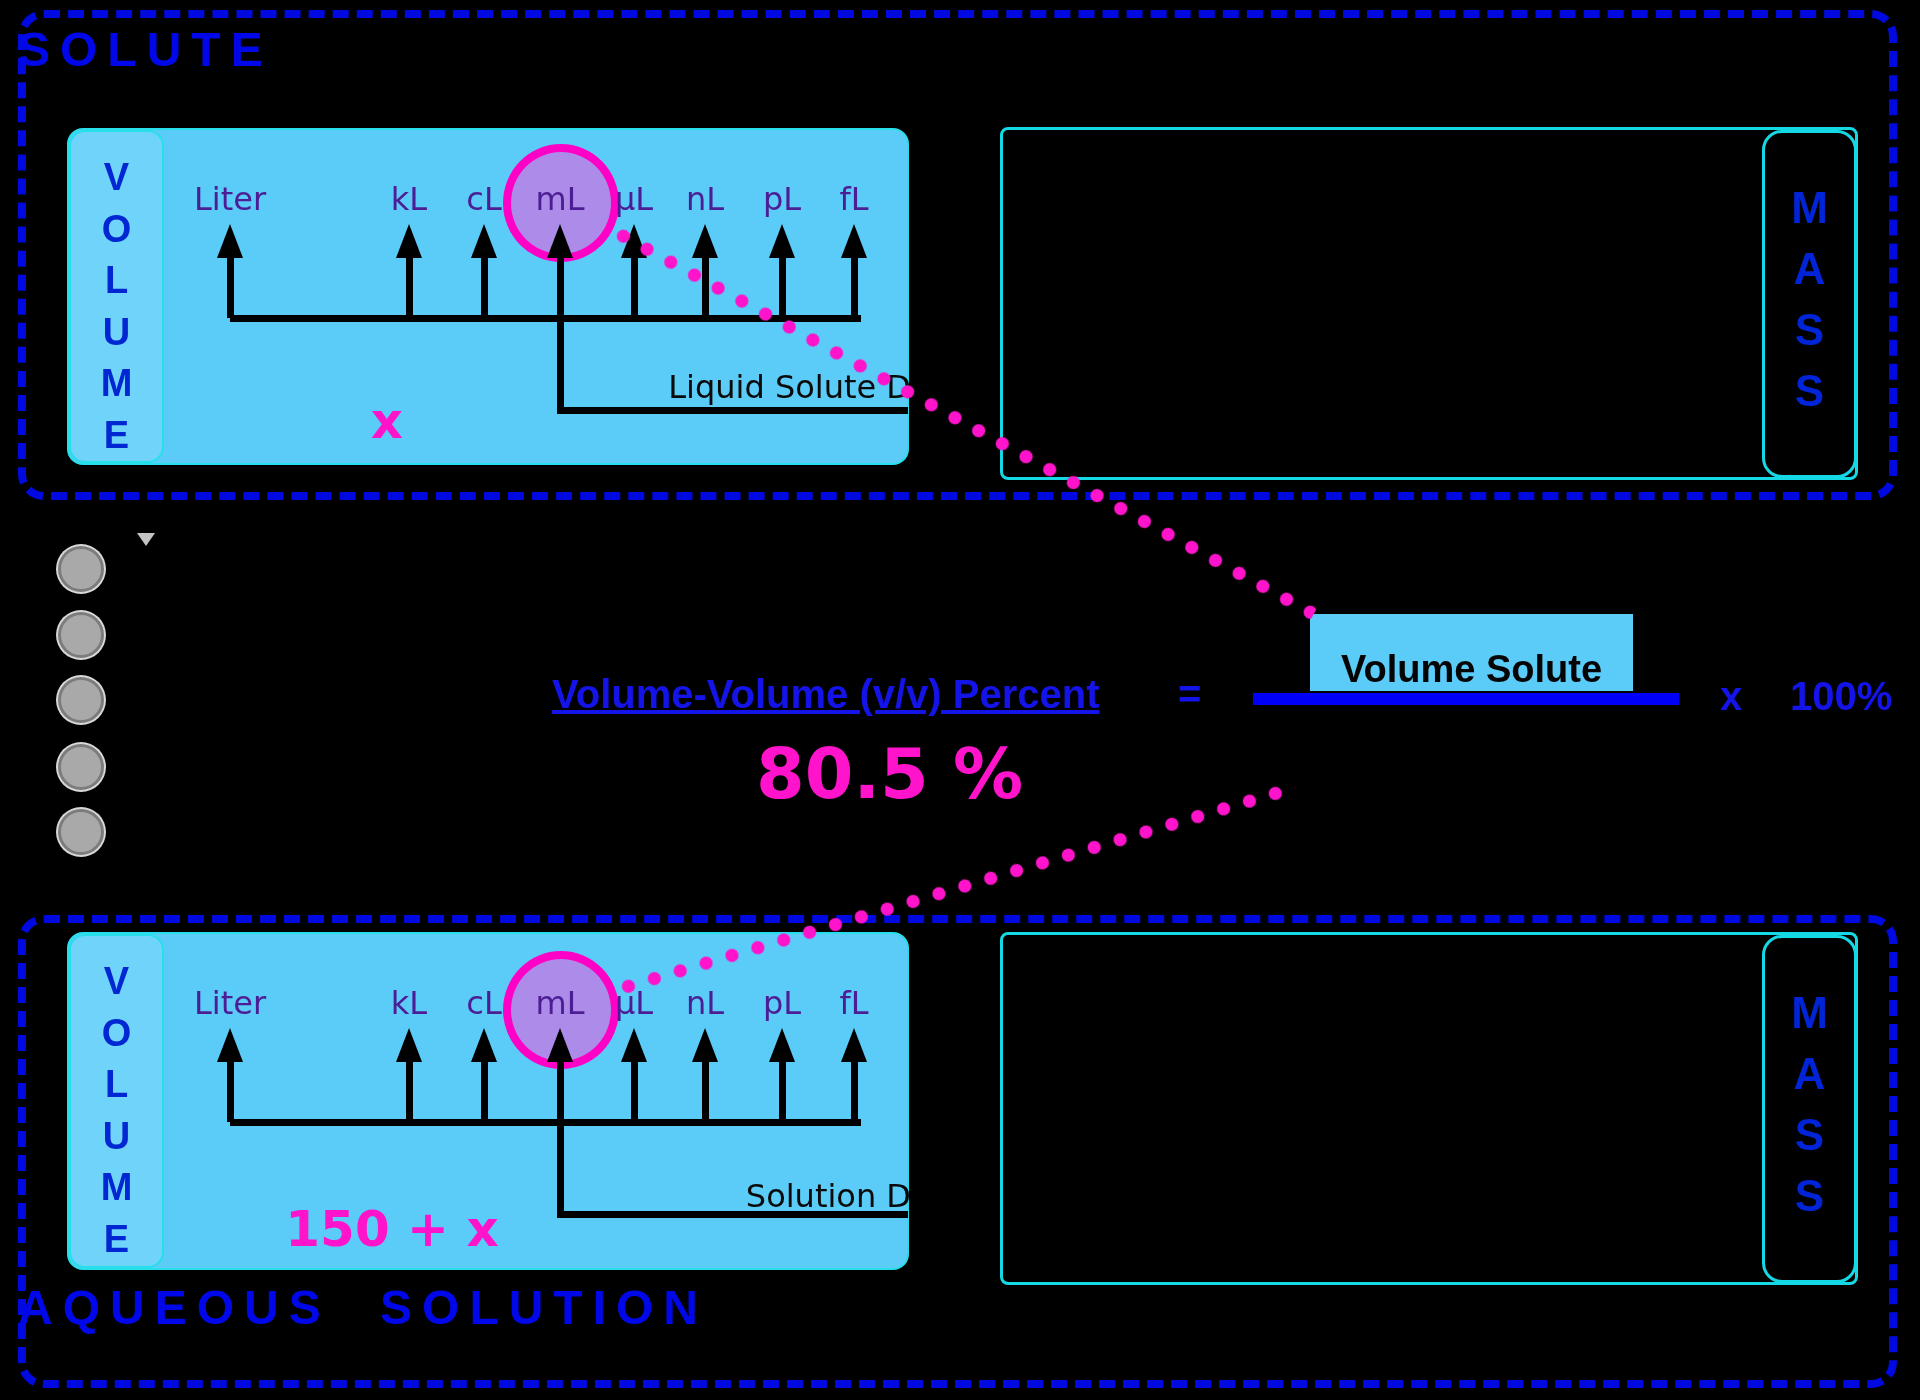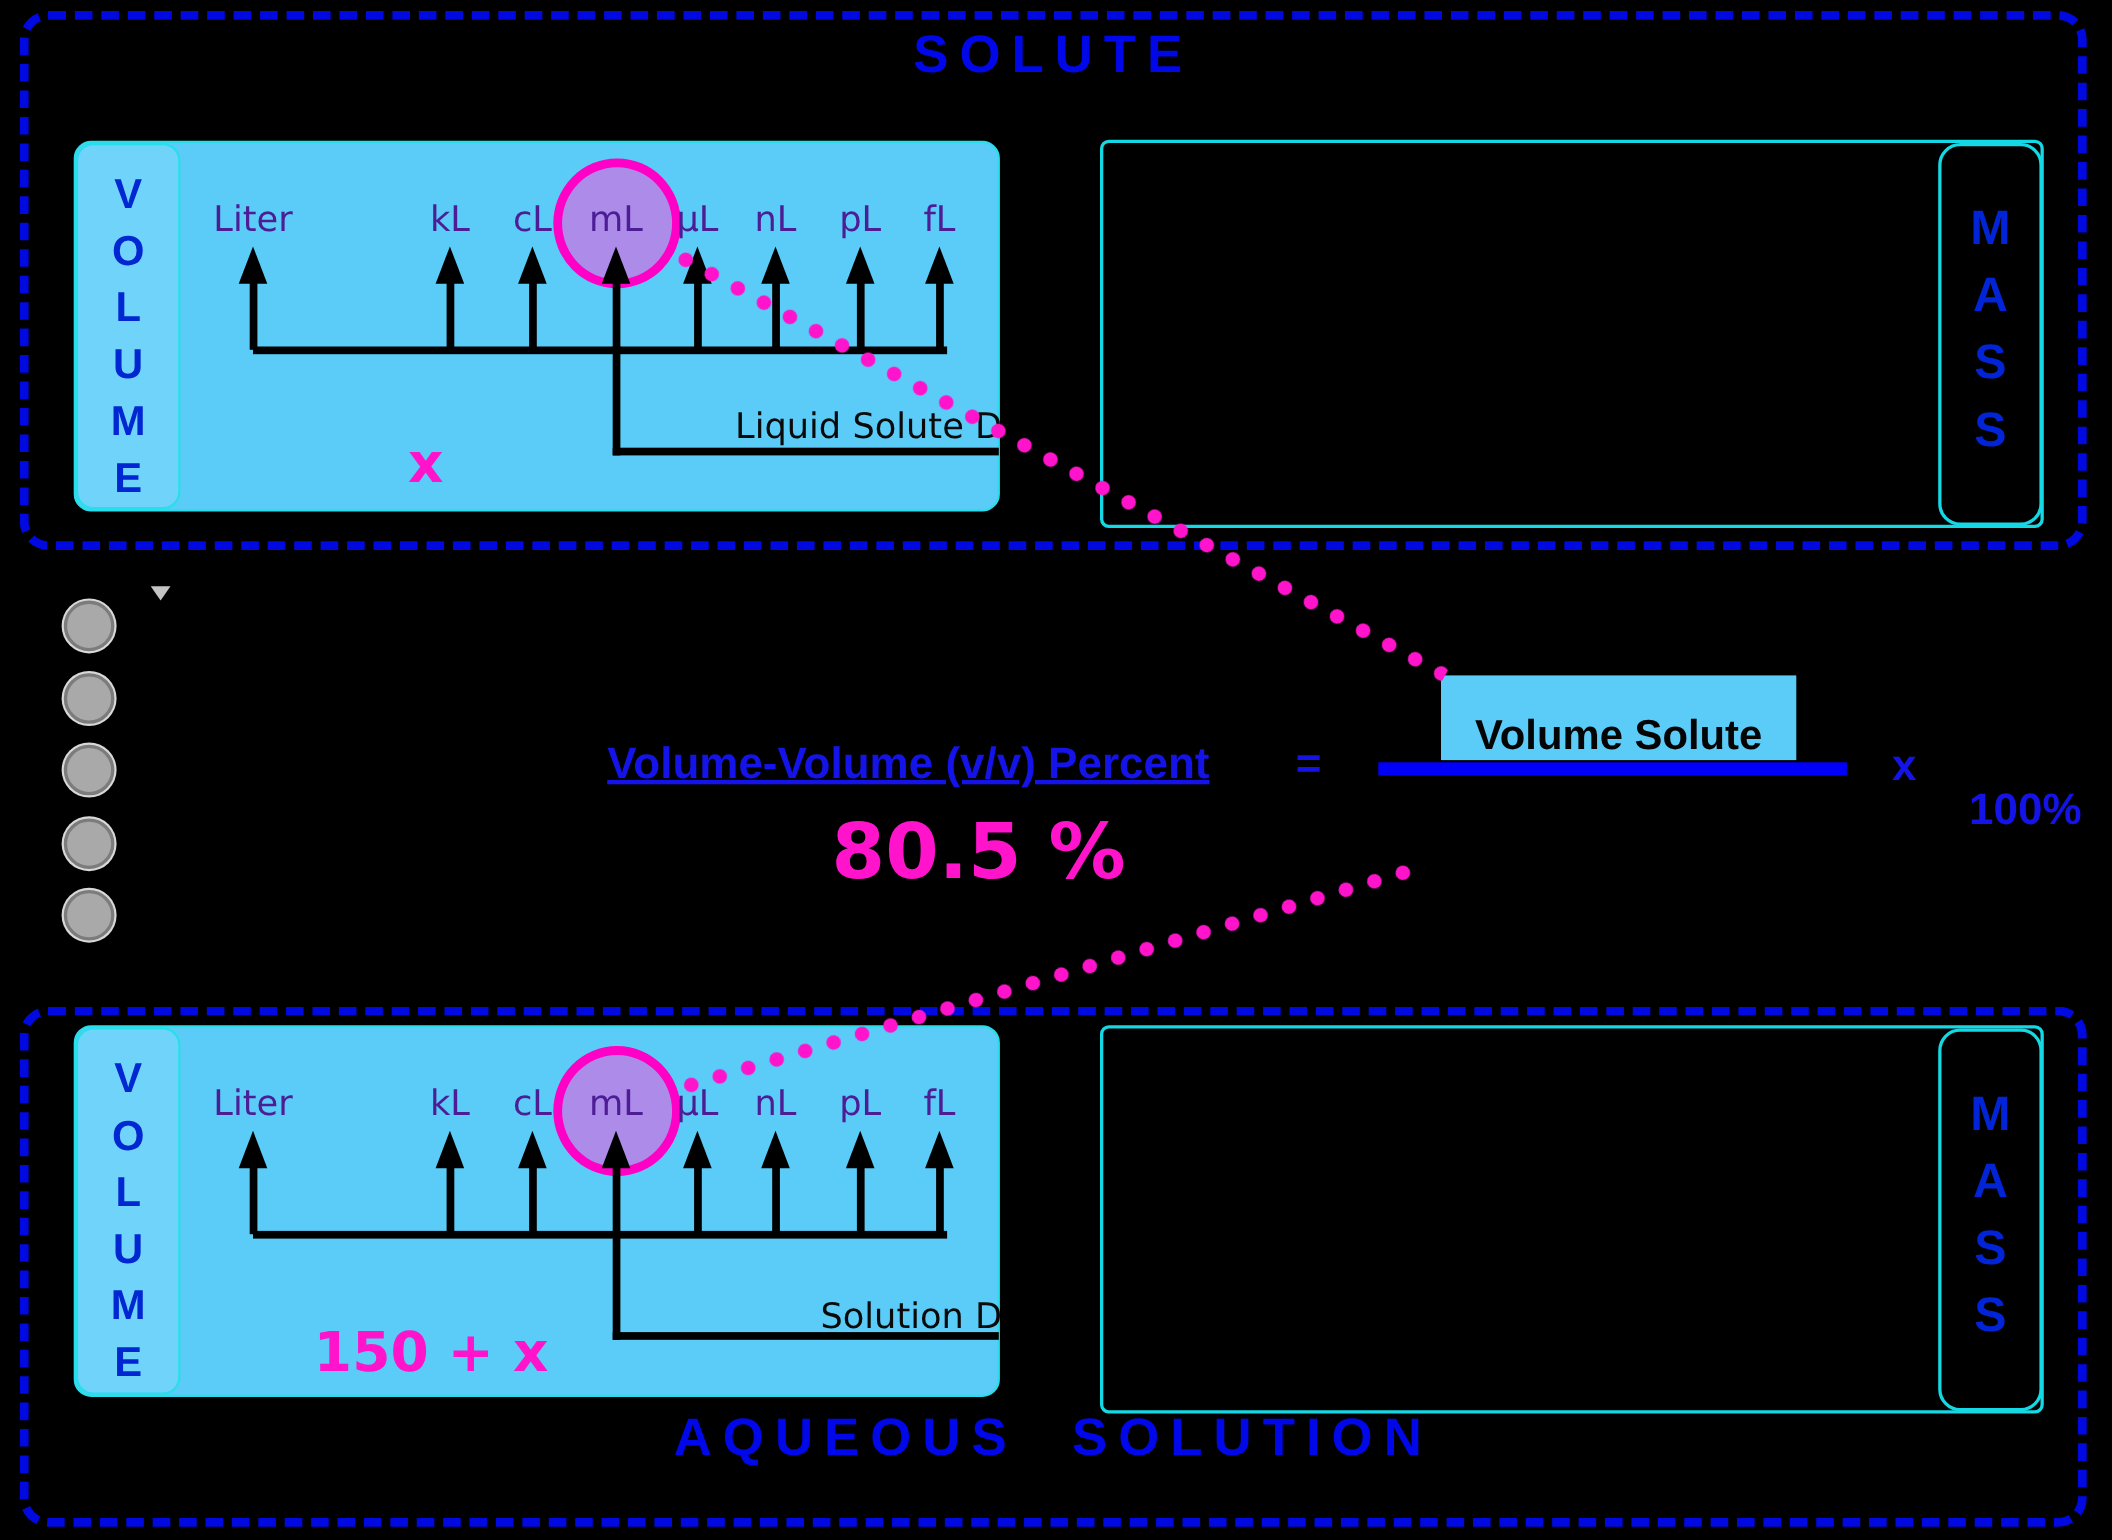--- a/index.html
+++ b/index.html
@@ -2,21 +2,21 @@
 <html><head>
 <meta charset="utf-8">
 <style>
   html,body { margin:0; padding:0; background:#000; }
   #screen {
     position:relative; width:1920px; height:1400px; background:#000;
     font-family:"Liberation Sans", sans-serif; overflow:hidden;
   }
   .dashed-box { position:absolute; border:8px dashed #0009E0; border-radius:26px; box-sizing:border-box; }
   .section-title {
-    position:absolute; text-align:center; font-weight:bold; font-size:48px;
+    position:absolute; text-align:left; font-weight:bold; font-size:48px;
     color:#0008EA; letter-spacing:10px; white-space:nowrap;
   }
   .blue-panel {
     position:absolute; background:#5BCBF7; border:2px solid #27DFEA;
     border-radius:16px; box-sizing:border-box;
   }
   .volume-strip {
     position:absolute; left:0; top:0; width:95px; height:100%;
     background:#70D3F9; border:2px solid #27DFEA; border-radius:16px;
     box-sizing:border-box;
@@ -177,21 +177,21 @@
 
   <div class="formula-label" style="left:552px; top:672px;text-decoration:underline;">Volume-Volume (v/v) Percent</div>
   <div class="formula-label" style="left:1178px; top:672px;">=</div>
 
   <div class="frac-box" style="left:1310px; top:614px; width:323px; height:77px;">
     <span>Volume Solute</span>
   </div>
   <div class="frac-bar"></div>
 
   <div class="formula-label" style="left:1720px; top:674px;">x</div>
-  <div class="formula-label" style="left:1790px; top:674px;margin-top:40px;">100%</div>
+  <div class="formula-label" style="left:1790px; top:674px;">100%</div>
 
   <div class="result">80.5 %</div>
 
   <div class="dotline" style="left:612px; top:223px; width:800px; transform:rotate(28.7deg);"></div>
   <div class="dotline" style="left:616px; top:983px; width:708px; transform:rotate(-16.6deg);"></div>
 
   <div class="dashed-box" style="left:18px; top:915px; width:1879px; height:473px;"></div>
 
   <div class="section-title" style="left:18px; top:1280px; width:1879px; word-spacing:26px;">AQUEOUS SOLUTION</div>
 

